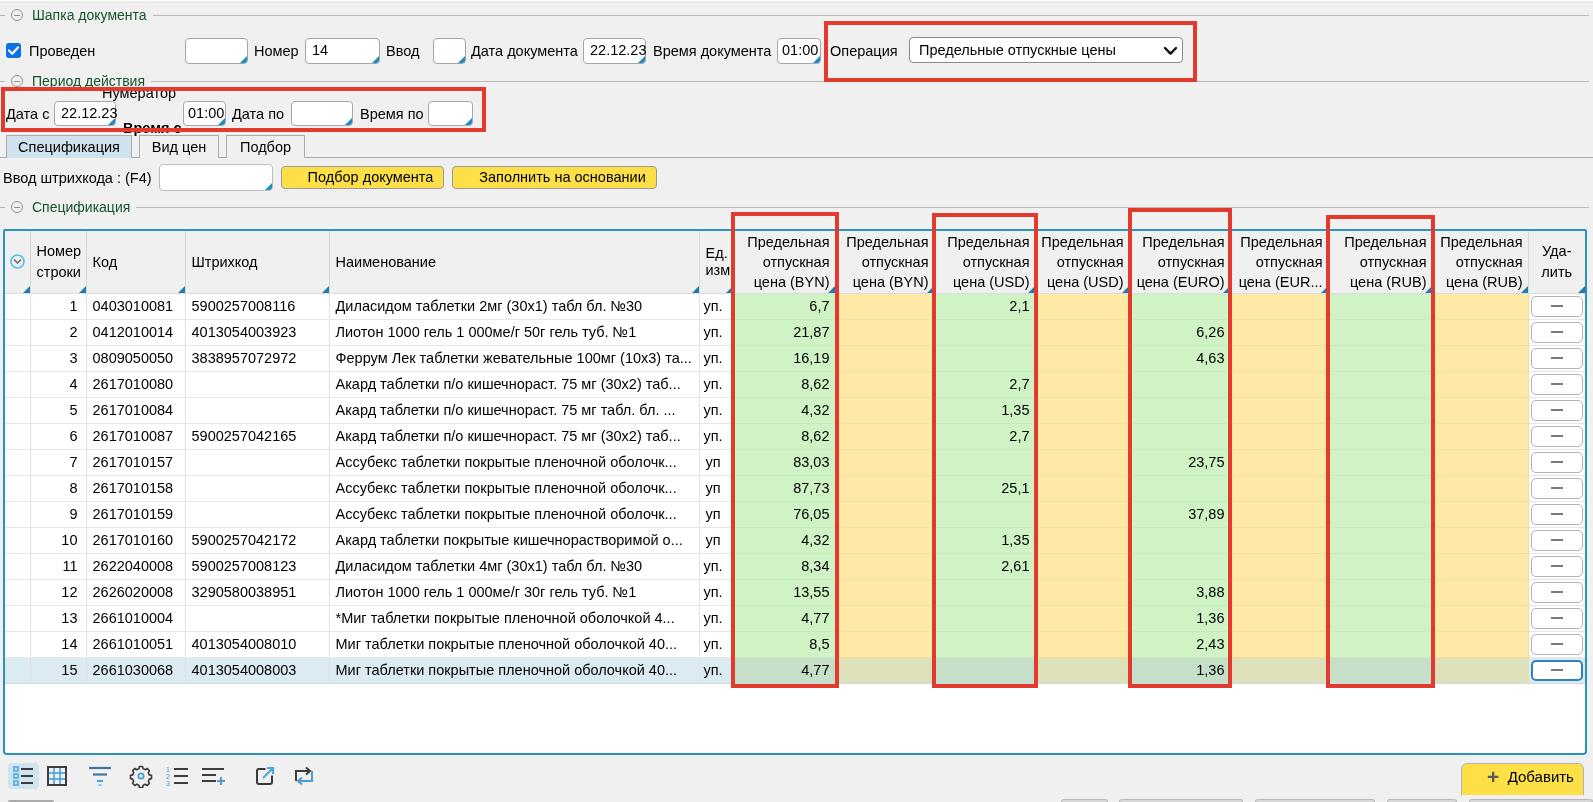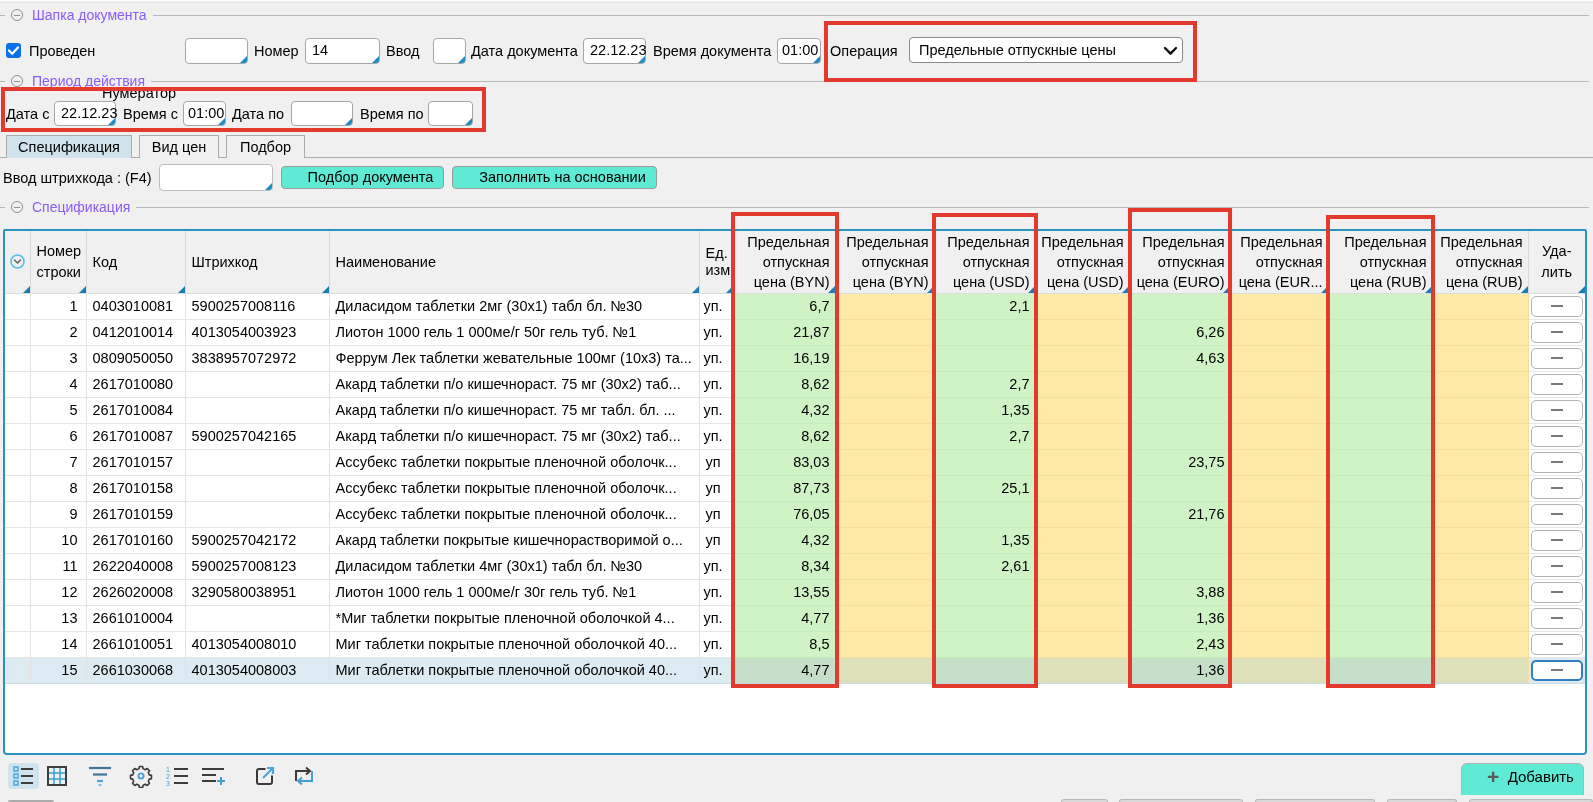--- a/index.html
+++ b/index.html
@@ -4,29 +4,29 @@
 * { margin:0; padding:0; box-sizing:border-box; }
 html,body { width:1593px; height:802px; overflow:hidden; }
 body { background:#f0f0f0; font-family:"Liberation Sans",sans-serif; font-size:14.5px; color:#000; position:relative; }
 .abs { position:absolute; }
 
 
 .grp { position:absolute; height:14px; display:flex; align-items:center; }
 .grp .dash { width:5px; height:1px; background:#b5b5b5; margin-right:6px; }
 .grp .circ { width:12px; height:12px; border:1px solid #909090; border-radius:50%; position:relative; margin-right:9px; }
 .grp .circ::after { content:''; position:absolute; left:2px; right:2px; top:5px; height:1px; background:#909090; }
-.grp .gt { color:#8b5cf6; font-size:14px; white-space:nowrap; margin-right:6px; }
+.grp .gt { color:#14532d; font-size:14px; white-space:nowrap; margin-right:6px; }
 .grp .gline { flex:1; height:1px; background:#b9b9b9; }
 
 
 .inp { position:absolute; background:#fff; border:1px solid #a6a6a6; border-radius:4px; font-family:"Liberation Sans",sans-serif; font-size:14.5px; color:#000; padding:0 6px; line-height:23px; }
 .inp .tri { position:absolute; right:0px; bottom:0px; width:0; height:0; border-left:7px solid transparent; border-bottom:7px solid #1e8bc3; border-bottom-right-radius:3px; }
 .lbl { position:absolute; white-space:nowrap; font-size:14.5px; color:#000; line-height:17px; }
 
-.btn { position:absolute; background:#5eead4; border:1px solid #9b9b9b; border-radius:4px; text-align:center; font-size:14.5px; color:#000;padding-left:16px; }
+.btn { position:absolute; background:#fde047; border:1px solid #9b9b9b; border-radius:4px; text-align:center; font-size:14.5px; color:#000;padding-left:16px; }
 
 .red { position:absolute; border:4px solid #e23b2e; pointer-events:none; z-index:50; }
 
 
 .cb { position:absolute; width:15px; height:15px; background:#0c70e8; border-radius:3px; }
 
 
 .tab { position:absolute; border:1px solid #ababab; border-bottom:none; text-align:center; font-size:14.5px; background:#f0f0f0; }
 .tab.on { background:#d0e3ec; }
 
@@ -94,21 +94,21 @@
 
 <div class="grp" style="left:0; top:74px; width:1589px;">
   <div class="dash"></div>
     <div class="circ"></div>
     <div class="gt">Период действия</div>
     <div class="gline"></div>
 </div>
 
 <div class="lbl" style="left:6px; top:106px;">Дата с</div>
 <div class="inp" style="left:54px; top:101px; width:62px; height:25px;">22.12.23<span class="tri"></span></div>
-<div class="lbl" style="left:123px; top:106px;">Время с</div>
+<div class="lbl" style="left:123px; top:120px;font-weight:bold;">Время с</div>
 <div class="inp" style="left:183px; top:101px; width:43px; height:25px; padding:0 4px;">01:00<span class="tri"></span></div>
 <div class="lbl" style="left:232px; top:106px;">Дата по</div>
 <div class="inp" style="left:291px; top:101px; width:62px; height:25px;">
     <span class="tri"></span>
   </div>
 <div class="lbl" style="left:360px; top:106px;">Время по</div>
 <div class="inp" style="left:428px; top:101px; width:45px; height:25px;">
     <span class="tri"></span>
   </div>
 
@@ -348,21 +348,21 @@
 <td class="c-ico"></td>
 <td class="c-num">9</td>
 <td class="c-code">2617010159</td>
 <td class="c-bc"></td>
 <td class="c-name">Ассубекс таблетки покрытые пленочной оболочк...</td>
 <td class="c-unit">уп</td>
 <td class="g">76,05</td>
 <td class="y"></td>
 <td class="g"></td>
 <td class="y"></td>
-<td class="g">21,76</td>
+<td class="g">37,89</td>
 <td class="y"></td>
 <td class="g"></td>
 <td class="y"></td>
 <td class="c-del">
             <div class="delbtn">
               <span></span>
             </div>
           </td>
 </tr>
 <tr>

